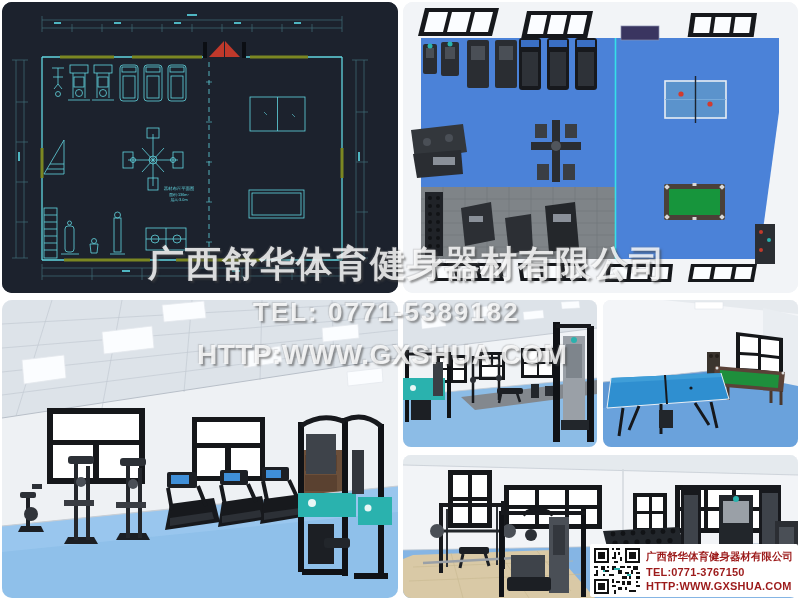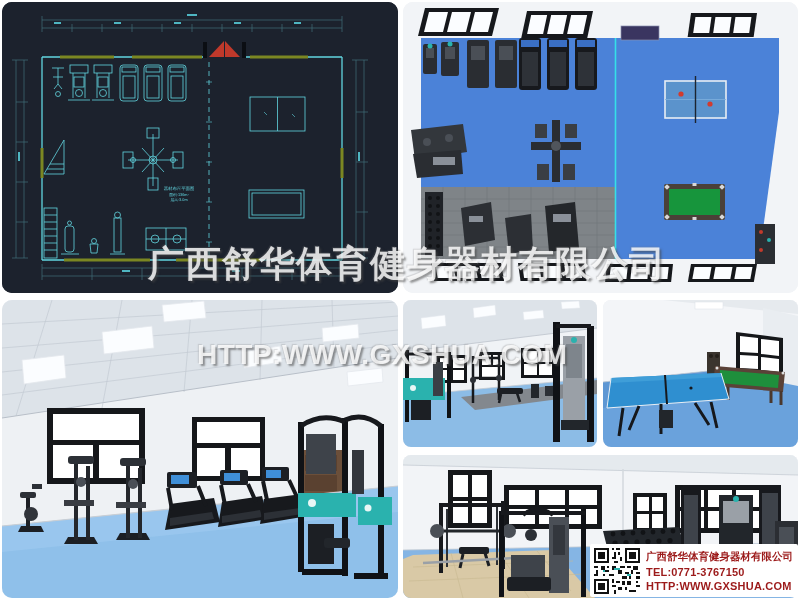--- a/index.html
+++ b/index.html
@@ -696,20 +696,21 @@
       <g>
         <rect x="372" y="66" width="23" height="52" fill="#2b2e33"></rect>
         <rect x="376" y="72" width="15" height="18" fill="#4a4f56"></rect>
         <circle cx="383" cy="98" r="4" fill="#2ab2ae"></circle>
       </g>
     </svg>
   </div>
 
   <div class="watermark">
     <div class="wm wm1">广西舒华体育健身器材有限公司</div>
+    <div class="wm wm2">TEL: 0771-5389182</div>
     <div class="wm wm3">HTTP:WWW.GXSHUA.COM</div>
   </div>
 
   <div class="contact-card">
     <svg class="qr" viewBox="0 0 21 21" shape-rendering="crispEdges">
       <rect width="21" height="21" fill="#ffffff"></rect>
       <g fill="#111111">
         <rect x="0" y="0" width="7" height="7"></rect>
           <rect x="14" y="0" width="7" height="7"></rect>
           <rect x="0" y="14" width="7" height="7"></rect>

